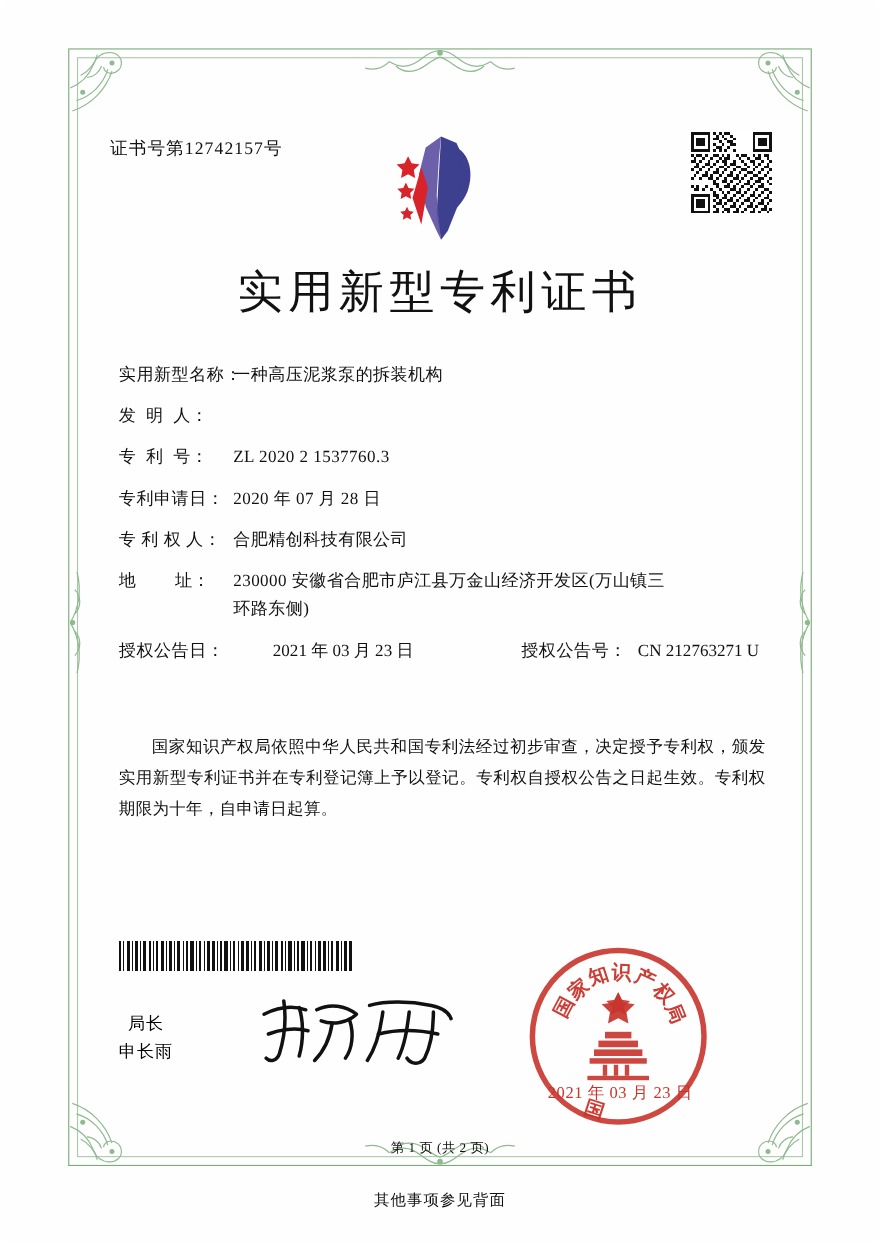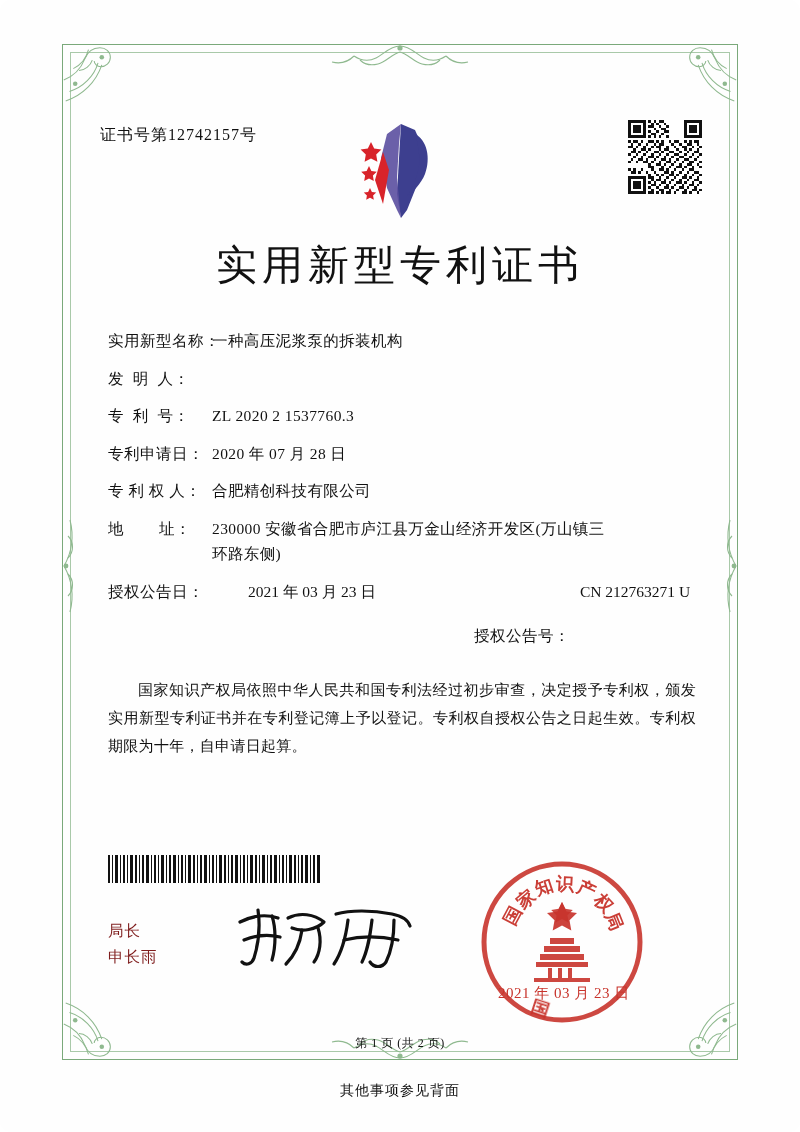--- a/index.html
+++ b/index.html
@@ -150,37 +150,37 @@
   .field-value {
     flex: 1;
     letter-spacing: 0.4px;
   }
   .field-value .line2 {
     display: block;
     margin-top: 10px;
   }
   .row-split { display: flex; gap: 36px; }
   .row-split .right-part { margin-left: 62px; display:flex; }
-  .row-split .right-label { white-space: pre; letter-spacing: 0.5px; margin-top: 44px; }
+  .row-split .right-label { white-space: pre; letter-spacing: 0.5px; }
   .row-split .right-value { margin-left: 10px; }
 
   
   .paras {
     position: absolute;
     left: 108px;
     right: 104px;
     top: 660px;
     font-size: 15px;
     line-height: 28px;
     color: #111;
     letter-spacing: 0.3px;
   }
   .para {
     text-indent: 2em;
-    margin: 16px 0 10px 0;
+    margin: 6px 0 10px 0;
     text-align: justify;
   }
 
   
   .barcode {
     position: absolute;
     left: 108px;
     top: 855px;
     width: 212px;
     height: 28px;
@@ -188,21 +188,22 @@
   .barcode svg { width:100%; height:100%; display:block; }
 
   
   .sig-label {
     position: absolute;
     left: 108px;
     top: 918px;
     font-size: 15.5px;
     line-height: 26px;
     letter-spacing: 1px;
-    color: #7f1d1d;
+    color: #000000;
+    text-align: center;
   }
   .sig-script {
     position: absolute;
     left: 232px;
     top: 900px;
     width: 190px;
     height: 72px;
   }
   .sig-script svg { width:100%; height:100%; display:block; }
 

